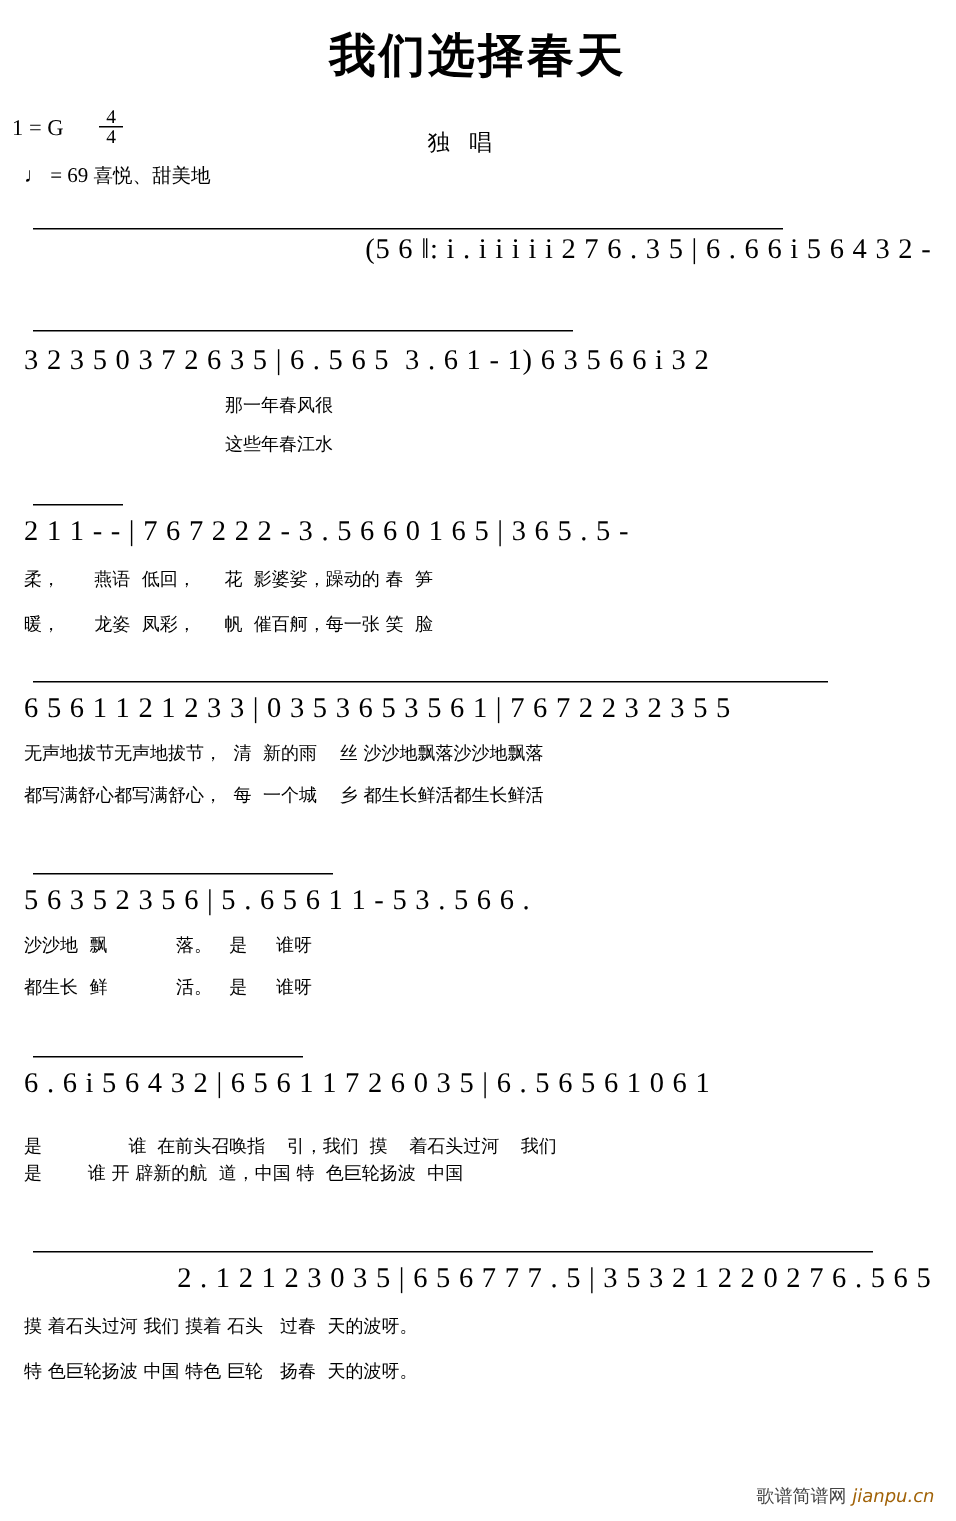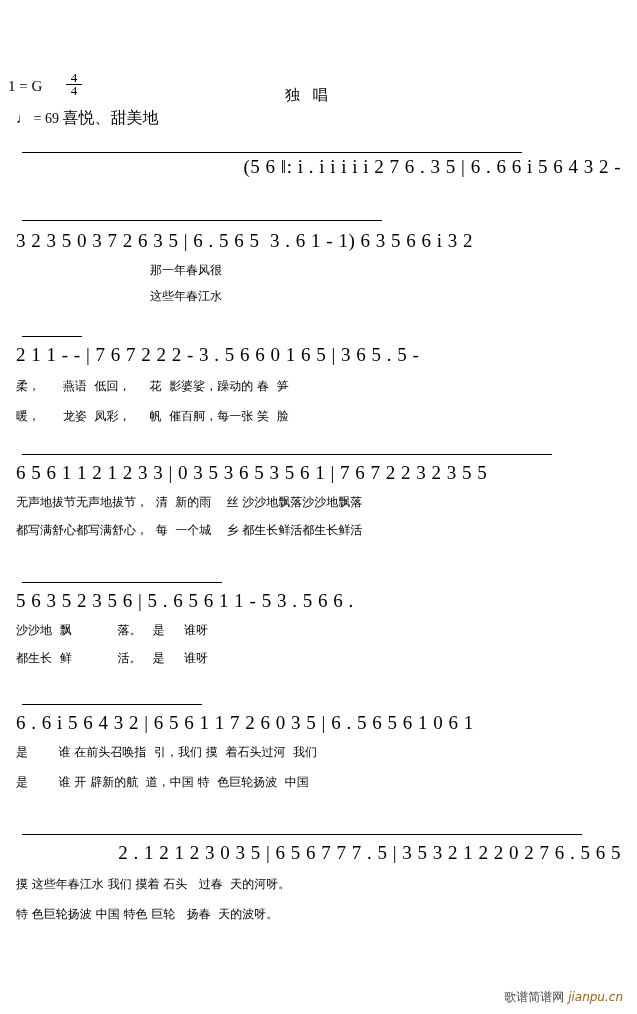--- a/index.html
+++ b/index.html
@@ -54,21 +54,21 @@
   .meter .num { display: block; }
   .meter .den { display: block; border-top: 1px solid #000; }
   .tempo {
     position: absolute;
     left: 16px;
     top: 108px;
     font-size: 14px;
     font-family: "Liberation Serif", serif;
     white-space: nowrap;
   }
-  .tempo .cn { font-family: Liberation Mono, monospace; font-size: 16px; }
+  .tempo .cn { font-family: Liberation Mono, monospace; font-size: 13px; }
   .singing-style {
     position: absolute;
     left: 285px;
     top: 86px;
     font-family: "DejaVu Sans", sans-serif;
     font-size: 15px;
     letter-spacing: 4px;
     text-align: center;
   }
   .credits {
@@ -119,20 +119,21 @@
     font-size: 12px;
     color: #444;
   }
   .footer .site { color: #a16207; font-style: italic; }
 </style>
 </head>
 <body>
 
 <div class="sheet">
 
+  <div class="title">我们选择春天</div>
 
   <div class="key-sig">1 = G</div>
 
   <div class="meter">
     <span class="num">4</span>
     <span class="den">4</span>
   </div>
 
   <div class="tempo">
     <span>♩</span>
@@ -172,28 +173,28 @@
   <div class="line" style="top:578px;">
     <div class="rule" style="left:22px; top:4px; width:200px;"></div>
     <div class="notes" style="top:12px;">5 6 3 5 2 3 5 6 | 5 . 6 5 6 1 1 - 5 3 . 5 6 6 .</div>
     <div class="lyric" style="top:44px;">沙沙地  飘            落。   是     谁呀</div>
     <div class="lyric" style="top:72px;">都生长  鲜            活。   是     谁呀</div>
   </div>
 
   <div class="line" style="top:700px;">
     <div class="rule" style="left:22px; top:4px; width:180px;"></div>
     <div class="notes" style="top:12px;">6 . 6 i 5 6 4 3 2 | 6 5 6 1 1 7 2 6 0 3 5 | 6 . 5 6 5 6 1 0 6 1</div>
-    <div class="lyric" style="top:44px;">是        谁 在前头召唤指  引，我们 摸  着石头过河  我们</div>
+    <div class="lyric" style="top:56px;font-family:Liberation Mono, monospace;">是        谁 在前头召唤指  引，我们 摸  着石头过河  我们</div>
     <div class="lyric" style="top:74px;">是        谁 开 辟新的航  道，中国 特  色巨轮扬波  中国</div>
   </div>
 
   <div class="line" style="top:830px;">
     <div class="rule" style="left:22px; top:4px; width:560px;"></div>
     <div class="notes" style="top:12px;text-align:right;">2 . 1 2 1 2 3 0 3 5 | 6 5 6 7 7 7 . 5 | 3 5 3 2 1 2 2 0 2 7 6 . 5 6 5</div>
-    <div class="lyric" style="top:46px;">摸 这些年春江水 我们 摸着 石头   过春  天的河呀。</div>
+    <div class="lyric" style="top:46px;">摸 着石头过河 我们 摸着 石头   过春  天的波呀。</div>
     <div class="lyric" style="top:76px;">特 色巨轮扬波 中国 特色 巨轮   扬春  天的波呀。</div>
   </div>
 
   <div class="footer">
     <span>歌谱简谱网</span>
     <span class="site">jianpu.cn</span>
   </div>
 
 </div>
 

